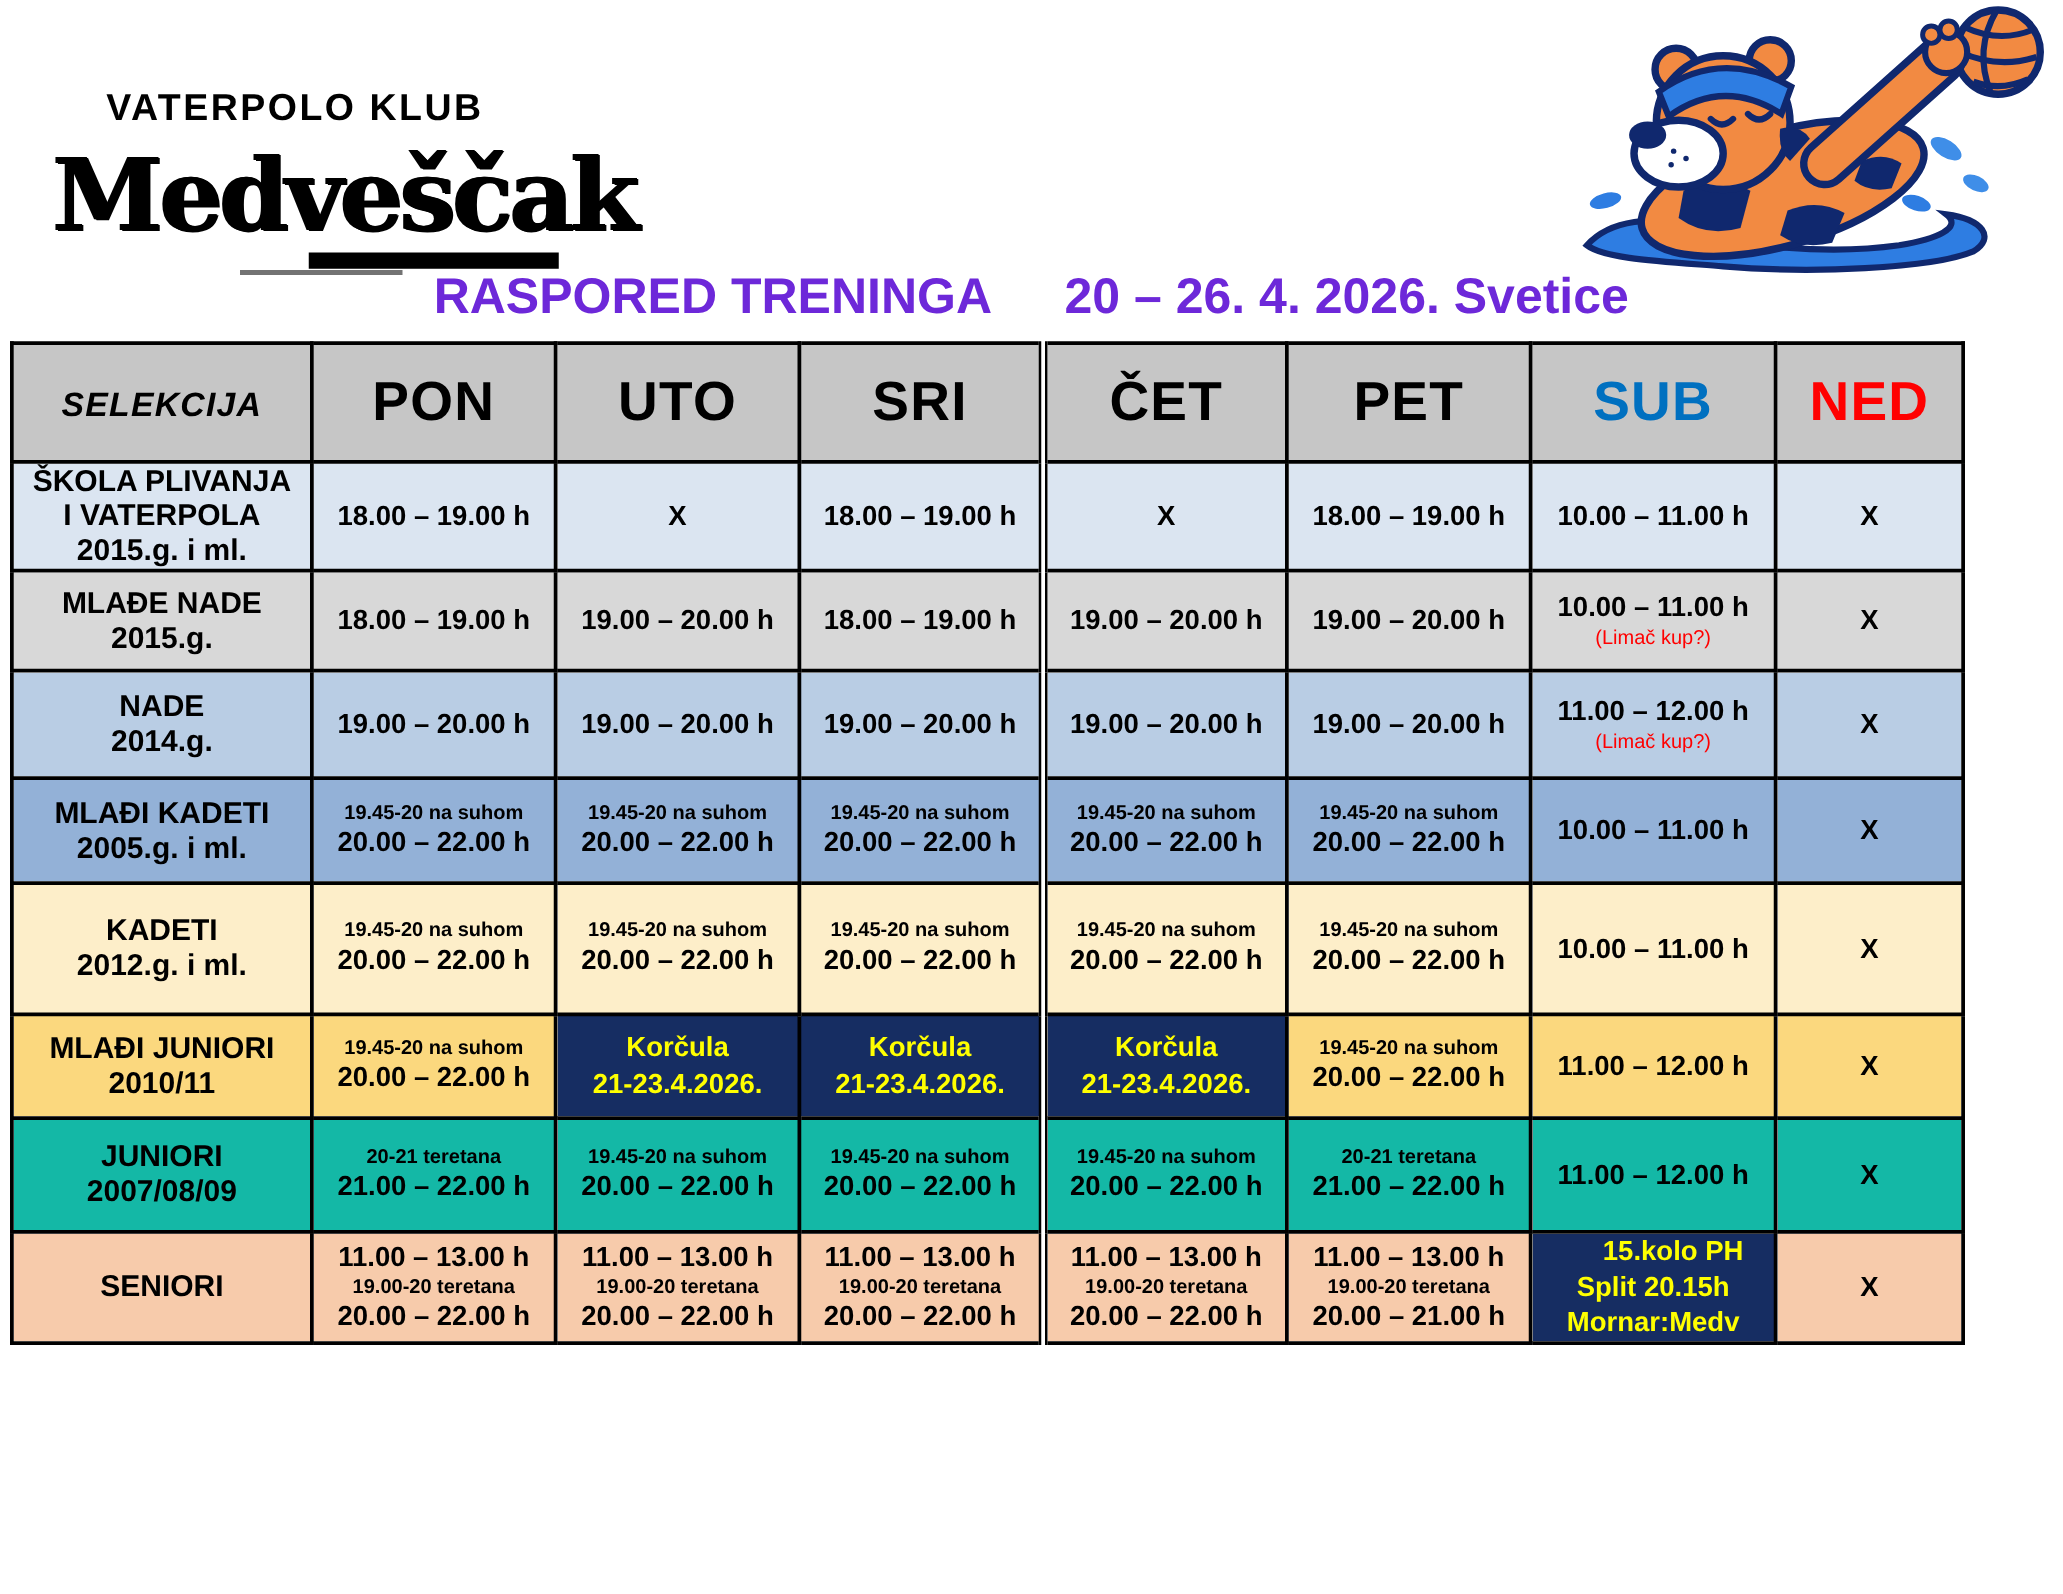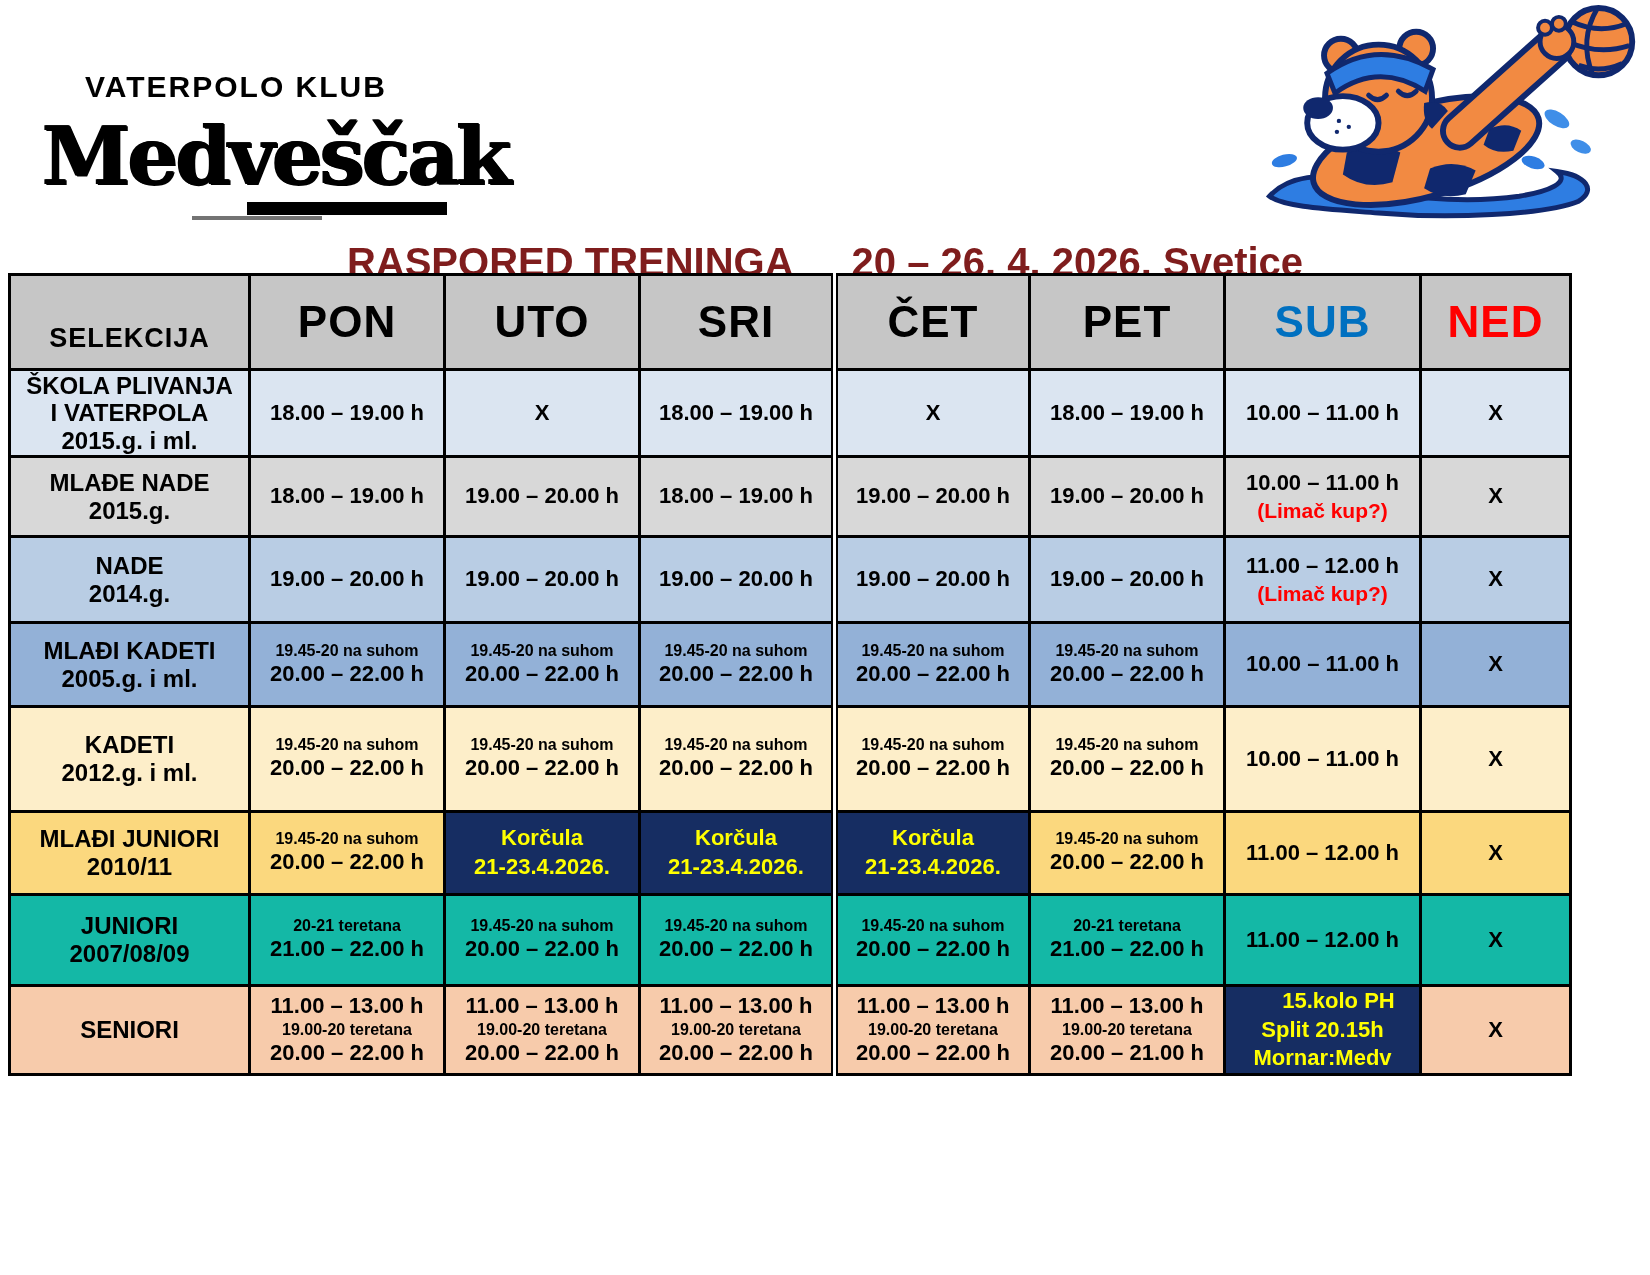--- a/index.html
+++ b/index.html
@@ -9,35 +9,35 @@
   .club-label { position:absolute; left:85px; top:70px; font-size:30px; font-weight:bold; letter-spacing:2px; color:#000; }
 
   .club-logo { position:absolute; left:42px; top:116px; font-family:"DejaVu Serif", serif;
     font-weight:bold; font-size:80px; letter-spacing:-3px; line-height:1; color:#000;
     text-shadow:1px 1px 0 #000, -1px 0 0 #000; }
   .logo-underline { position:absolute; left:205px; top:86px; width:200px; height:13px; background:#000; }
   .logo-underline2 { position:absolute; left:150px; top:100px; width:130px; height:4px; background:#000; opacity:.55; }
 
   .mascot { position:absolute; left:1228px; top:2px; width:420px; height:218px; }
 
-  .title-row { position:absolute; top:240px; left:0; width:100%; display:flex;
-    justify-content:center; gap:58px; font-size:40px; font-weight:bold; color:#7f1d1d; white-space:nowrap; }
+  .title-row { position:absolute; top:215px; left:0; width:100%; display:flex;
+    justify-content:center; gap:58px; font-size:40px; font-weight:bold; color:#6d28d9; white-space:nowrap; }
 
   table.sched { position:absolute; left:8px; top:273px; width:1561px;
     border-collapse:collapse; table-layout:fixed; }
   .sched th, .sched td { border:3px solid #000; text-align:center; vertical-align:middle; padding:0; overflow:hidden; }
   .sched thead tr { height:95px; }
   .sched thead th { font-size:44px; font-weight:bold; letter-spacing:1px; }
-  .sched thead th.selcol { font-size:27px; letter-spacing:1px; vertical-align:bottom; padding-bottom:14px; }
+  .sched thead th.selcol { font-size:27px; letter-spacing:1px; vertical-align:bottom; padding-bottom:28px;font-style:italic; }
   .sched tbody th.rowlabel { font-size:24px; font-weight:bold; line-height:1.15; }
   .dbl { border-left:7px double #000 !important; }
 
   .ln-time  { font-size:22px; font-weight:bold; line-height:1.3; color:#000; }
   .ln-note  { font-size:16px; font-weight:bold; line-height:1.2; color:#000; }
-  .ln-red   { font-size:21px; font-weight:bold; line-height:1.25; }
+  .ln-red   { font-size:16px; font-weight:normal; line-height:1.25; }
   .ln-event { font-size:22px; font-weight:bold; line-height:1.3; }
 </style>
 </head>
 <body>
 
 <div class="club-label">VATERPOLO KLUB</div>
 
 <div class="club-logo">
   <span>Medveščak</span>
   <div class="logo-underline"></div>

